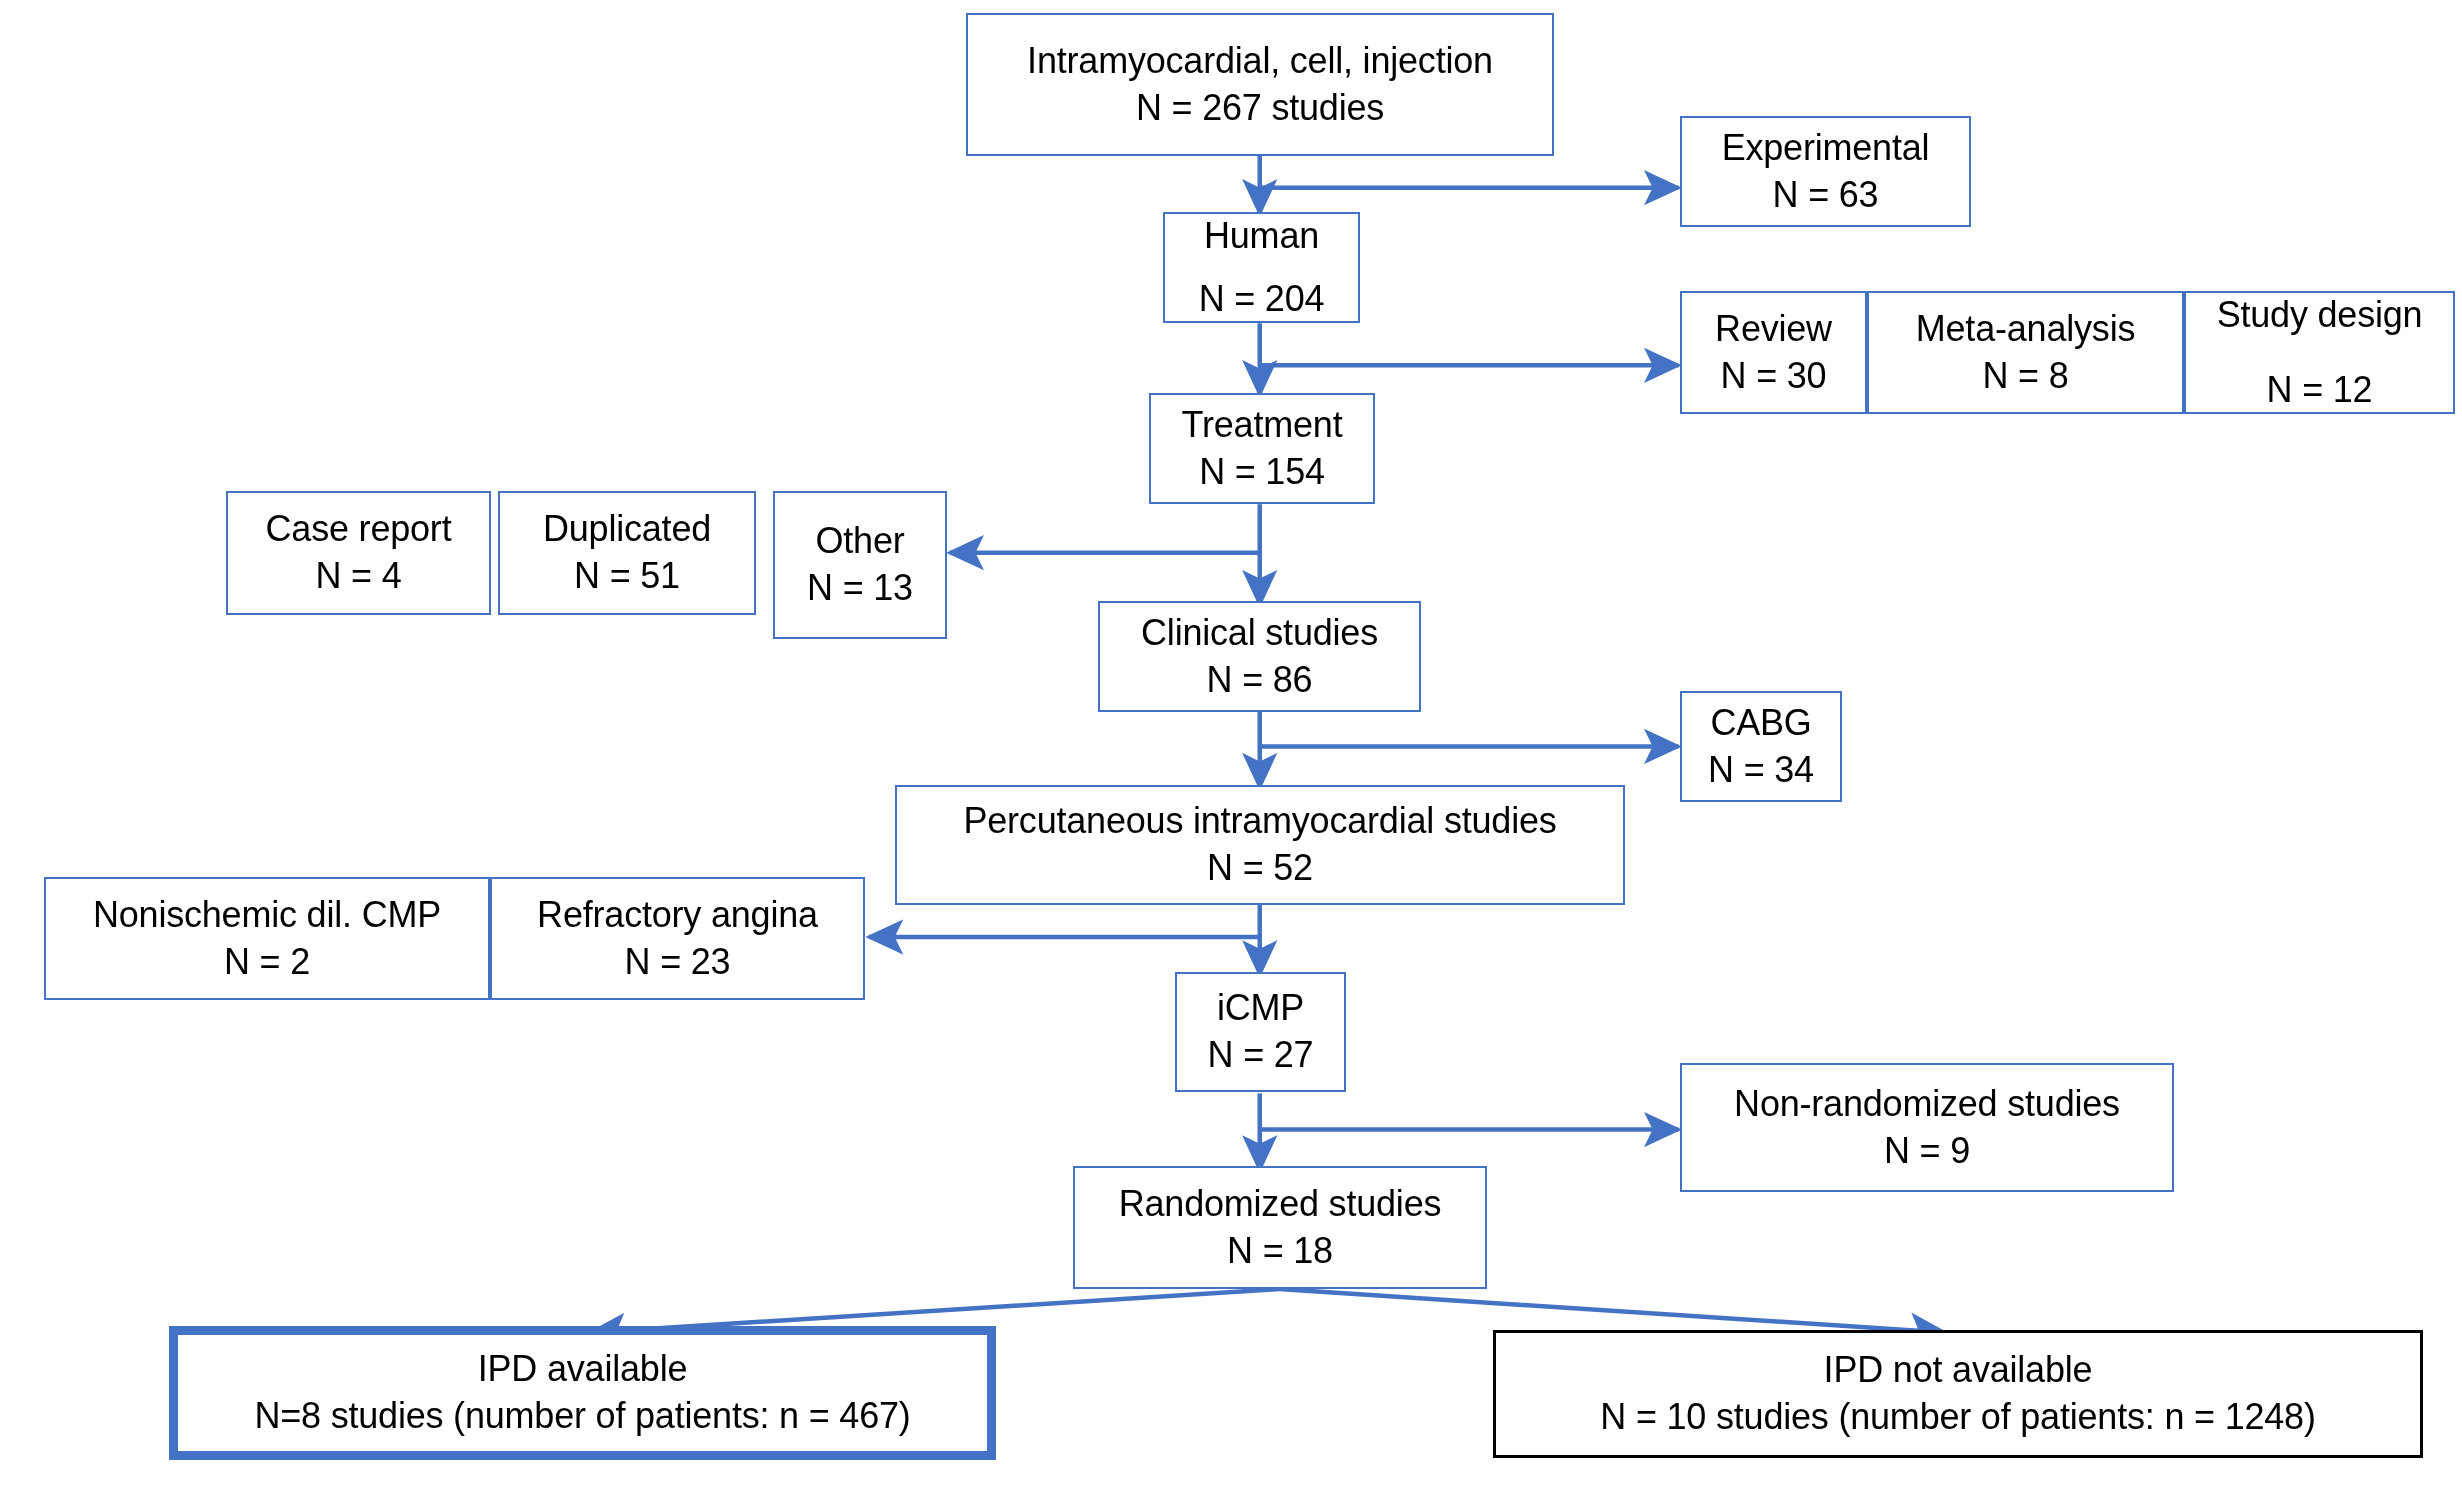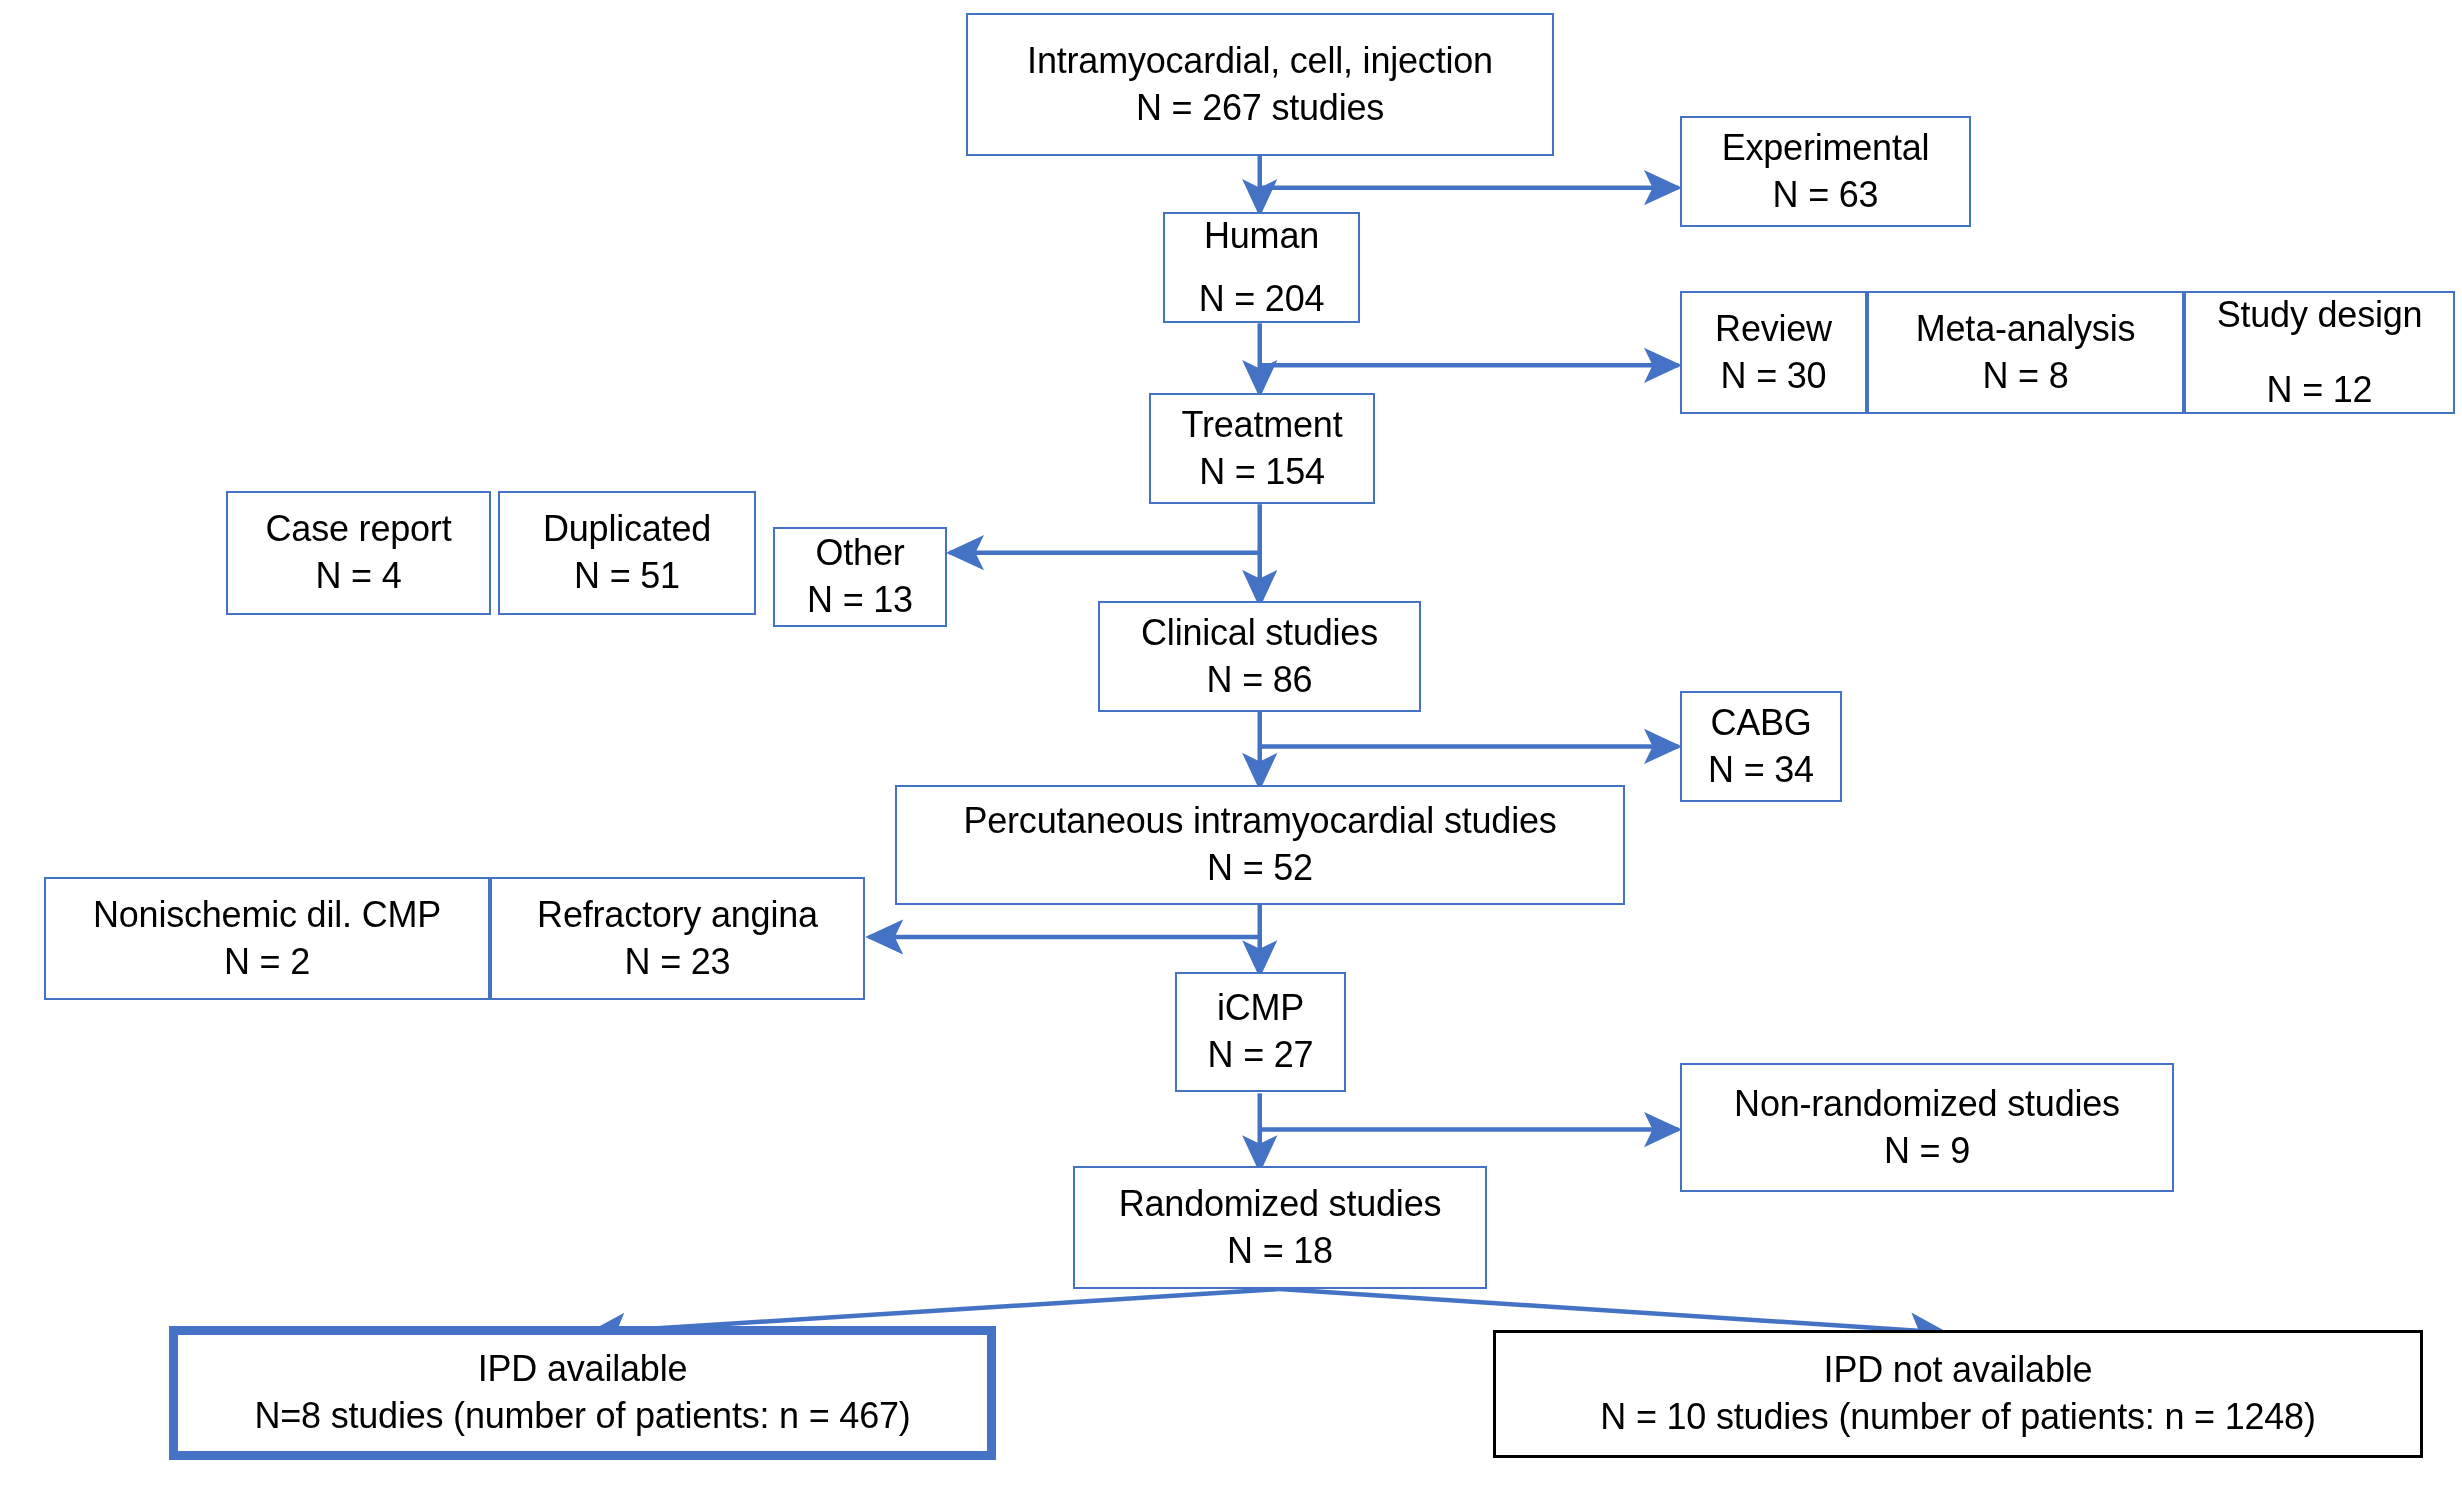--- a/index.html
+++ b/index.html
@@ -136,21 +136,21 @@
   <div class="node" style="left:226px; top:491px; width:265px; height:124px;">
     <span class="l1">Case report</span>
     <span class="l2">N = 4</span>
   </div>
 
   <div class="node" style="left:498px; top:491px; width:258px; height:124px;">
     <span class="l1">Duplicated</span>
     <span class="l2">N = 51</span>
   </div>
 
-  <div class="node" style="left:773px; top:491px; width:174px; height:100px;margin-top:36px;">
+  <div class="node" style="left:773px; top:491px; width:174px; height:148px;">
     <span class="l1">Other</span>
     <span class="l2">N = 13</span>
   </div>
 
   <div class="node" style="left:1098px; top:601px; width:323px; height:111px;">
     <span class="l1">Clinical studies</span>
     <span class="l2">N = 86</span>
   </div>
 
   <div class="node" style="left:1680px; top:691px; width:162px; height:111px;">

